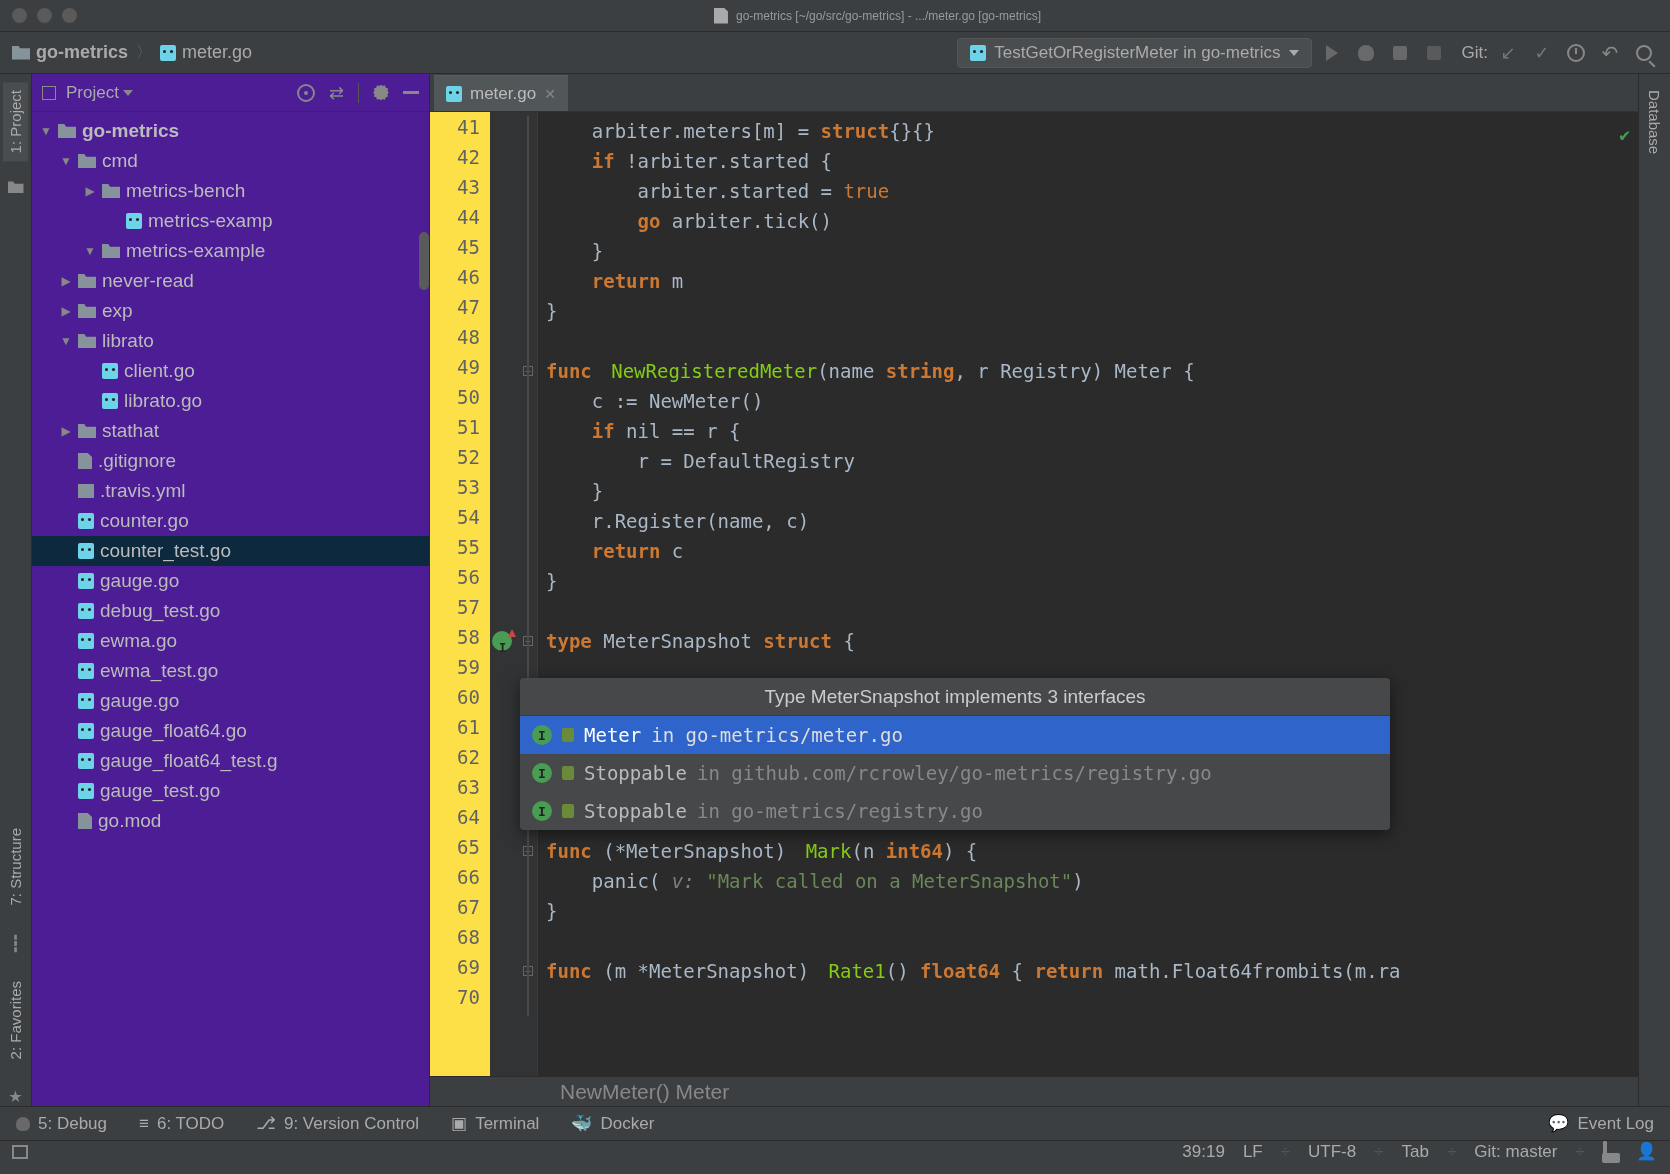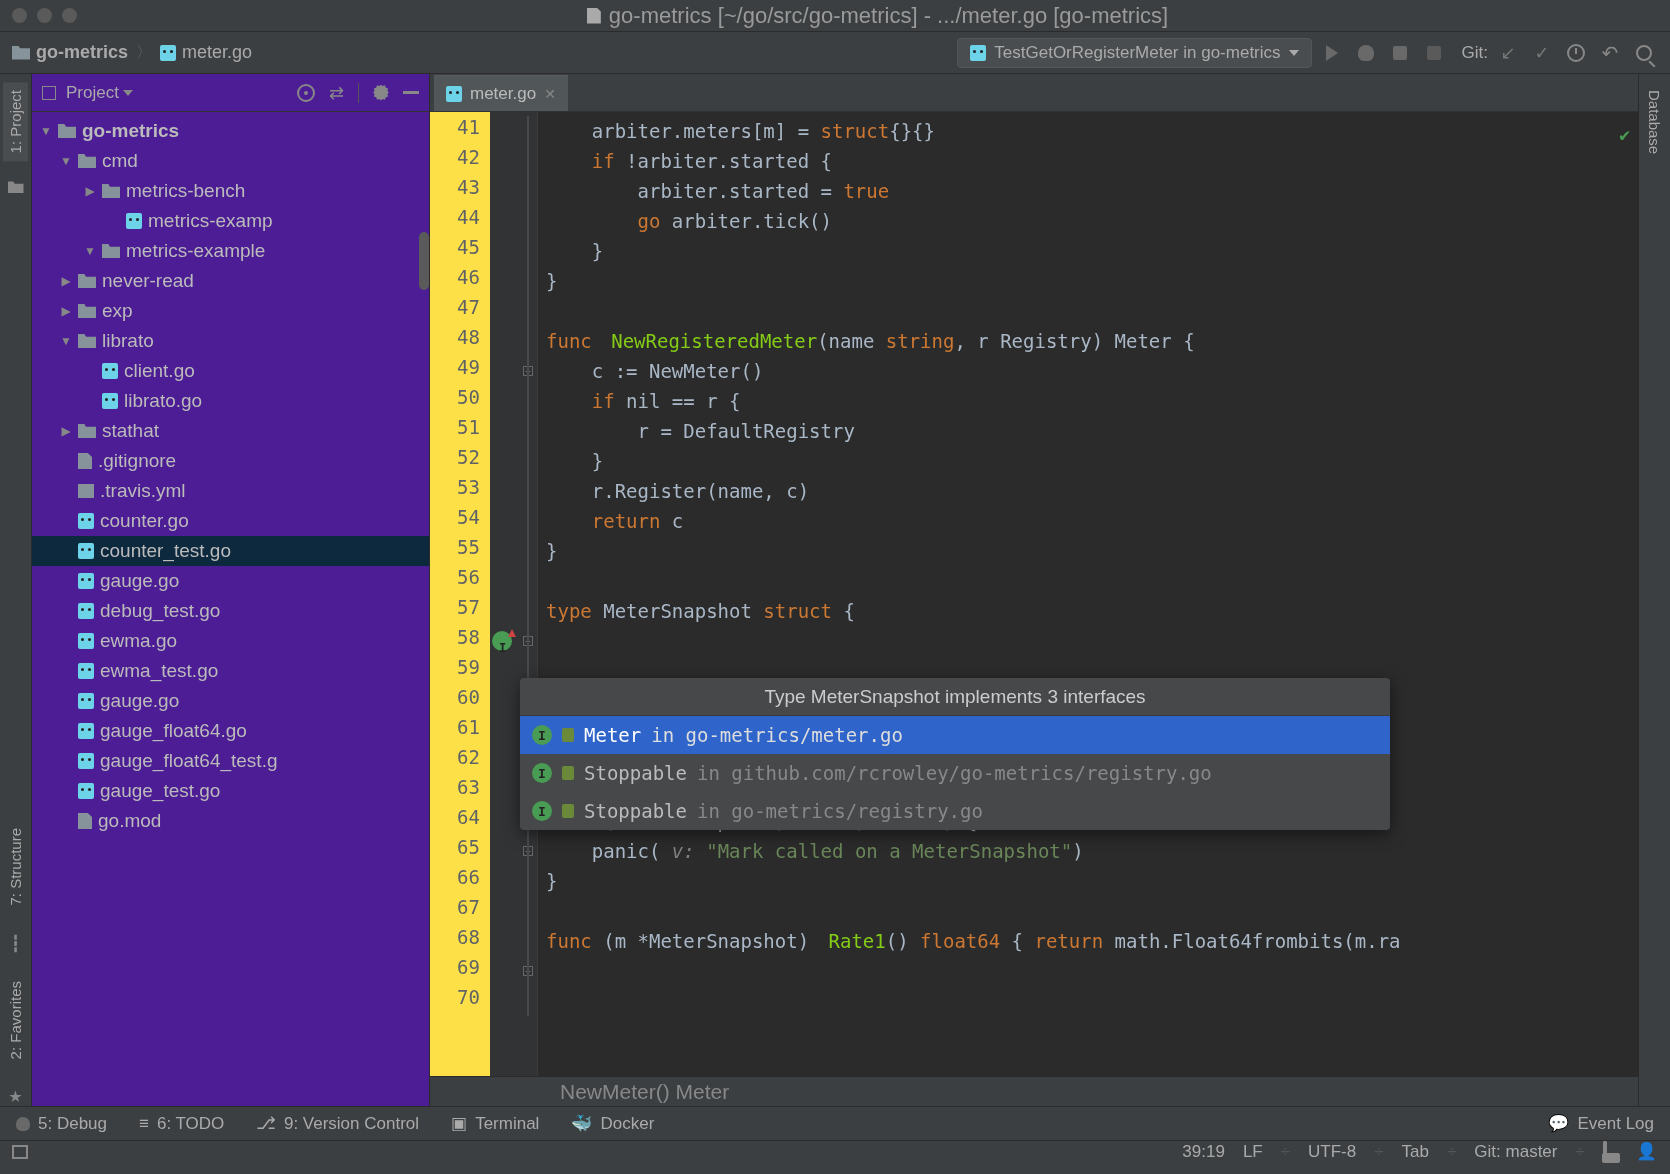--- a/index.html
+++ b/index.html
@@ -21,21 +21,21 @@
   display: flex;
   align-items: center;
   padding: 0 12px;
   border-bottom: 1px solid #2b2b2b;
 }
 .traffic-lights { display: flex; gap: 10px; margin-right: 20px; }
 .tl { width: 15px; height: 15px; border-radius: 50%; }
 .tl.red { background: #5a5a5a; }
 .tl.yellow { background: #5a5a5a; }
 .tl.green { background: #5a5a5a; }
-.title-center { flex: 1; text-align: center; color: #9a9a9a; font-size: 22px; display:flex; align-items:center; justify-content:center; gap:8px;}
+.title-center { flex: 1; text-align: center; color: #9a9a9a; font-size: 12px; display:flex; align-items:center; justify-content:center; gap:8px;}
 .title-file-icon { width:14px; height:16px; background:#aaa; clip-path: polygon(0 0, 70% 0, 100% 25%, 100% 100%, 0 100%);}
 
 
 .toolbar {
   height: 42px;
   background: #3c3f41;
   display: flex;
   align-items: center;
   padding: 0 12px;
   border-bottom: 1px solid #2b2b2b;
@@ -113,21 +113,21 @@
 .editor-area{flex:1;display:flex;flex-direction:column;background:#2b2b2b;}
 .tabs{height:38px;background:#3c3f41;display:flex;align-items:flex-end;border-bottom:1px solid #323232;}
 .tab{height:36px;background:#515658;padding:0 12px;display:flex;align-items:center;gap:8px;color:#bbb;font-size:17px;border-top:1px solid #5a5a5a;margin-left:4px;}
 .tab .close-x{color:#888;font-size:14px;}
 .editor{flex:1;display:flex;font-family:"Menlo","Consolas",monospace;font-size:19px;line-height:30px;position:relative;overflow:hidden;}
 .gutter-col{width:60px;background:#fde047;text-align:right;color:#606366;padding:0 10px 4px 4px;}
 .marker-col{width:30px;background:#313335;position:relative;}
 .fold-col{width:18px;background:#313335;position:relative;border-right:1px solid #3a3a3a;}
 .code-col{flex:1;padding:4px 0 4px 8px;color:#a9b7c6;position:relative;}
 .code-line{height:30px;white-space:pre;}
-.kw{color:#cc7832;font-weight:400;}
+.kw{color:#cc7832;font-weight:700;}
 .kw2{color:#cc7832;}
 .str{color:#6a8759;}
 .fn{color:#84cc16;margin-left:8px;}
 .cm{color:#808080;font-style:italic;}
 .green-check{position:absolute;right:8px;top:8px;color:#499c54;font-size:18px;}
 .breadcrumb-bottom{height:30px;background:#3c3f41;border-top:1px solid #2b2b2b;padding-left:130px;color:#888;font-size:21px;display:flex;align-items:center;}
 
 
 .popup{position:absolute;left:520px;top:678px;width:870px;background:#46484a;box-shadow:0 4px 16px rgba(0,0,0,0.5);border-radius:4px;z-index:10;font-family:"Menlo","Consolas",monospace;font-size:19px;}
 .popup-header{height:38px;display:flex;align-items:center;justify-content:center;color:#ccc;border-bottom:1px solid #3a3a3a;font-family:-apple-system,sans-serif;font-size:19px;}
@@ -428,20 +428,21 @@
           <div class="fold-mark" style="top: 854px;">−</div>
           <div class="fold-line" style="top: 4px; height: 900px;"></div>
         </div>
       <div class="code-col" id="code">
         <span class="green-check">✔</span>
       <div class="code-line">    arbiter.meters[m] = <span class="kw">struct</span>{}{}</div>
           <div class="code-line">    <span class="kw">if</span> !arbiter.started {</div>
           <div class="code-line">        arbiter.started = <span class="kw2">true</span></div>
           <div class="code-line">        <span class="kw">go</span> arbiter.tick()</div>
           <div class="code-line">    }</div>
+          <div class="code-line">    <span class="kw">return</span> m</div>
           <div class="code-line">}</div>
           <div class="code-line"></div>
           <div class="code-line"><span class="kw">func</span> <span class="fn">NewRegisteredMeter</span>(name <span class="kw">string</span>, r Registry) Meter {</div>
           <div class="code-line">    c := NewMeter()</div>
           <div class="code-line">    <span class="kw">if</span> nil == r {</div>
           <div class="code-line">        r = DefaultRegistry</div>
           <div class="code-line">    }</div>
           <div class="code-line">    r.Register(name, c)</div>
           <div class="code-line">    <span class="kw">return</span> c</div>
           <div class="code-line">}</div>

